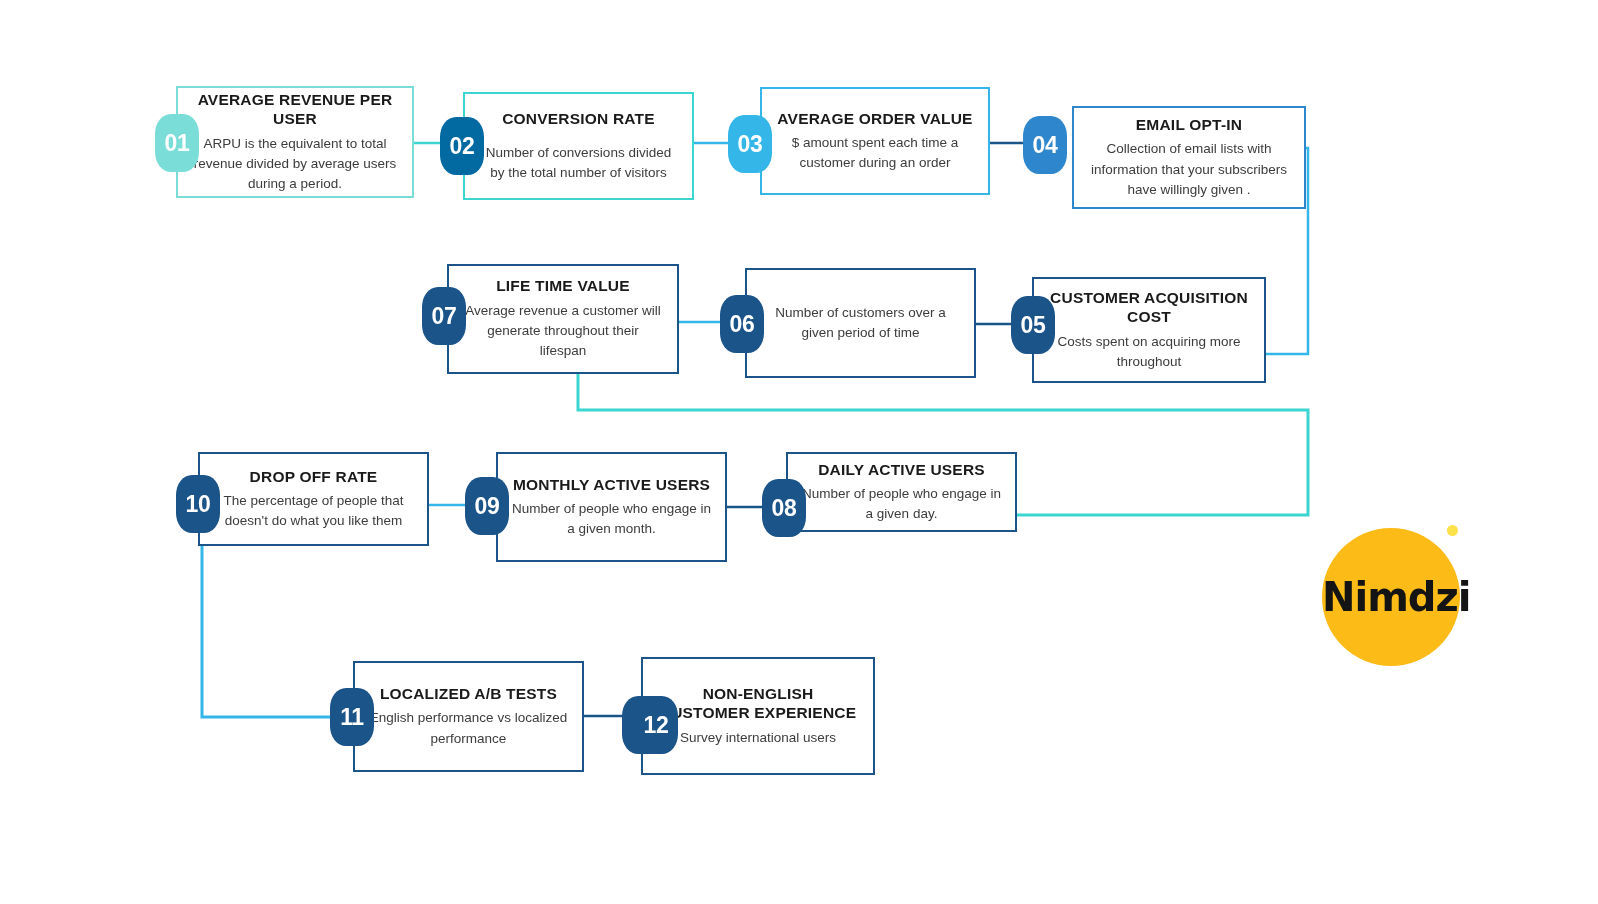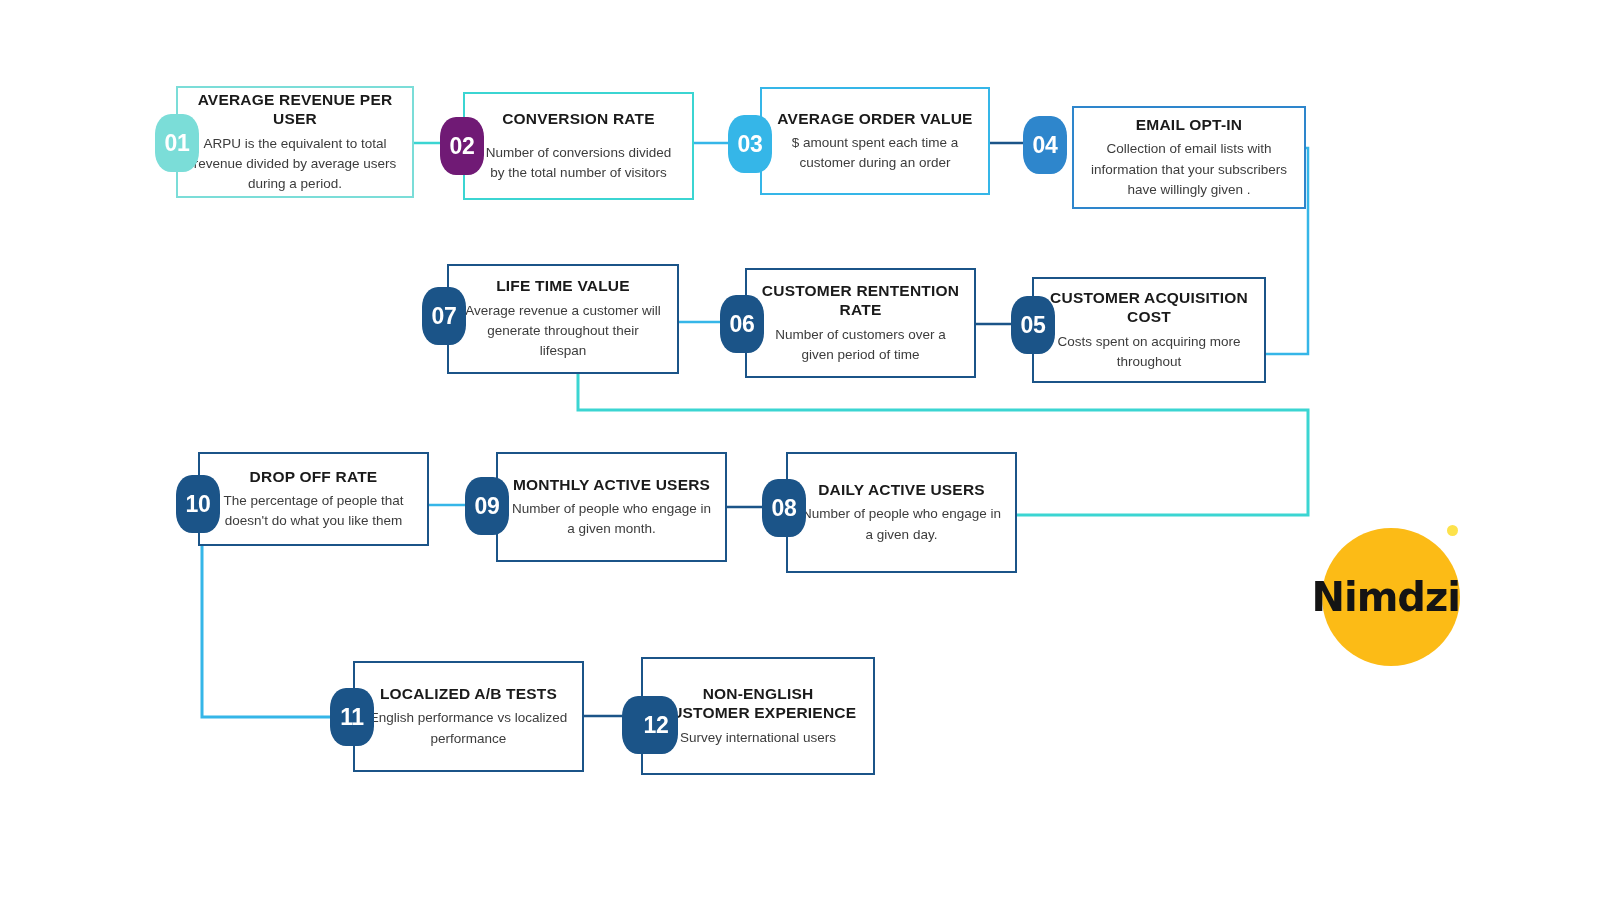--- a/index.html
+++ b/index.html
@@ -72,21 +72,21 @@
     letter-spacing: -0.3px;
     z-index: 5;
   }
 
   
   #logo {
     position: absolute;
     border-radius: 50%;
     display: flex;
     align-items: center;
-    justify-content: flex-end;
+    justify-content: flex-start;
   }
   #logo-text {
     position: relative;
     font-family: "DejaVu Sans", sans-serif;
     font-weight: bold;
     font-size: 40px;
     letter-spacing: -1px;
     color: #141414;
   }
   #logo-dot {
@@ -129,47 +129,46 @@
   <div id="cards-layer">
       <div class="kpi" style="left: 176px; top: 86px; width: 238px; height: 112px; border-color: rgb(123, 221, 216);">
         <div class="kpi-title">AVERAGE REVENUE PER USER</div>
         <div class="kpi-desc">ARPU is the equivalent to total revenue divided by average users during a period.</div>
       </div>
       <div class="badge" style="left: 155px; top: 114px; background: rgb(123, 221, 216);">01</div>
       <div class="kpi" style="left: 463px; top: 92px; width: 231px; height: 108px; border-color: rgb(59, 213, 210); gap: 10px;">
         <div class="kpi-title">CONVERSION RATE</div>
         <div class="kpi-desc">Number of conversions divided by the total number of visitors</div>
       </div>
-      <div class="badge" style="left: 440px; top: 117px; background: #701a75;">02</div>
+      <div class="badge" style="left: 440px; top: 117px; background: #0369a1;">02</div>
       <div class="kpi" style="left: 760px; top: 87px; width: 230px; height: 108px; border-color: rgb(53, 182, 232);">
         <div class="kpi-title">AVERAGE ORDER VALUE</div>
         <div class="kpi-desc">$ amount spent each time a customer during an order</div>
       </div>
       <div class="badge" style="left: 728px; top: 115px; background: rgb(53, 182, 232);">03</div>
       <div class="kpi" style="left: 1072px; top: 92px; width: 234px; height: 103px; border-color: rgb(46, 134, 204); margin-top: 14px;">
         <div class="kpi-title">EMAIL OPT-IN</div>
         <div class="kpi-desc">Collection of email lists with information that your subscribers have willingly given .</div>
       </div>
       <div class="badge" style="left: 1023px; top: 116px; background: rgb(46, 134, 204);">04</div>
       <div class="kpi" style="left: 1032px; top: 277px; width: 234px; height: 106px; border-color: rgb(27, 84, 136);">
         <div class="kpi-title">CUSTOMER ACQUISITION COST</div>
         <div class="kpi-desc">Costs spent on acquiring more throughout</div>
       </div>
       <div class="badge" style="left: 1011px; top: 296px; background: rgb(27, 84, 136);">05</div>
       <div class="kpi" style="left: 745px; top: 268px; width: 231px; height: 110px; border-color: rgb(27, 84, 136);">
-        <div class="kpi-title">CUSTOMER RENTENTION RATE</div>
         <div class="kpi-desc">Number of customers  over a given period of time</div>
       </div>
       <div class="badge" style="left: 720px; top: 295px; background: rgb(27, 84, 136);">06</div>
       <div class="kpi" style="left: 447px; top: 264px; width: 232px; height: 110px; border-color: rgb(27, 84, 136);">
         <div class="kpi-title">LIFE TIME VALUE</div>
         <div class="kpi-desc">Average revenue  a customer will generate throughout their lifespan</div>
       </div>
       <div class="badge" style="left: 422px; top: 287px; background: rgb(27, 84, 136);">07</div>
-      <div class="kpi" style="left: 786px; top: 452px; width: 231px; height: 121px; border-color: rgb(27, 84, 136);">
+      <div class="kpi" style="left: 786px; top: 452px; width: 231px; height: 80px; border-color: rgb(27, 84, 136);">
         <div class="kpi-title">DAILY ACTIVE USERS</div>
         <div class="kpi-desc">Number of people who engage in a given day.</div>
       </div>
       <div class="badge" style="left: 762px; top: 479px; background: rgb(27, 84, 136);">08</div>
       <div class="kpi" style="left: 496px; top: 452px; width: 231px; height: 110px; border-color: rgb(27, 84, 136);">
         <div class="kpi-title">MONTHLY ACTIVE USERS</div>
         <div class="kpi-desc">Number of people who engage in a given month.</div>
       </div>
       <div class="badge" style="left: 465px; top: 477px; background: rgb(27, 84, 136);">09</div>
       <div class="kpi" style="left: 198px; top: 452px; width: 231px; height: 94px; border-color: rgb(27, 84, 136);">

